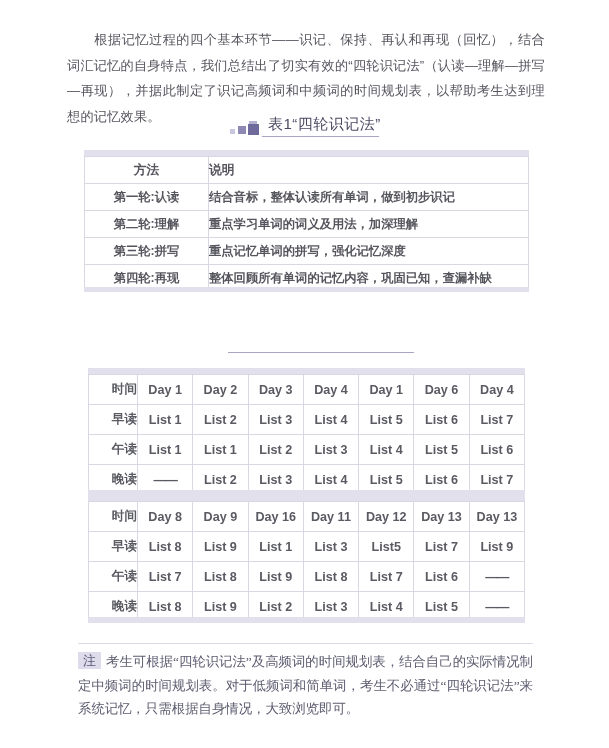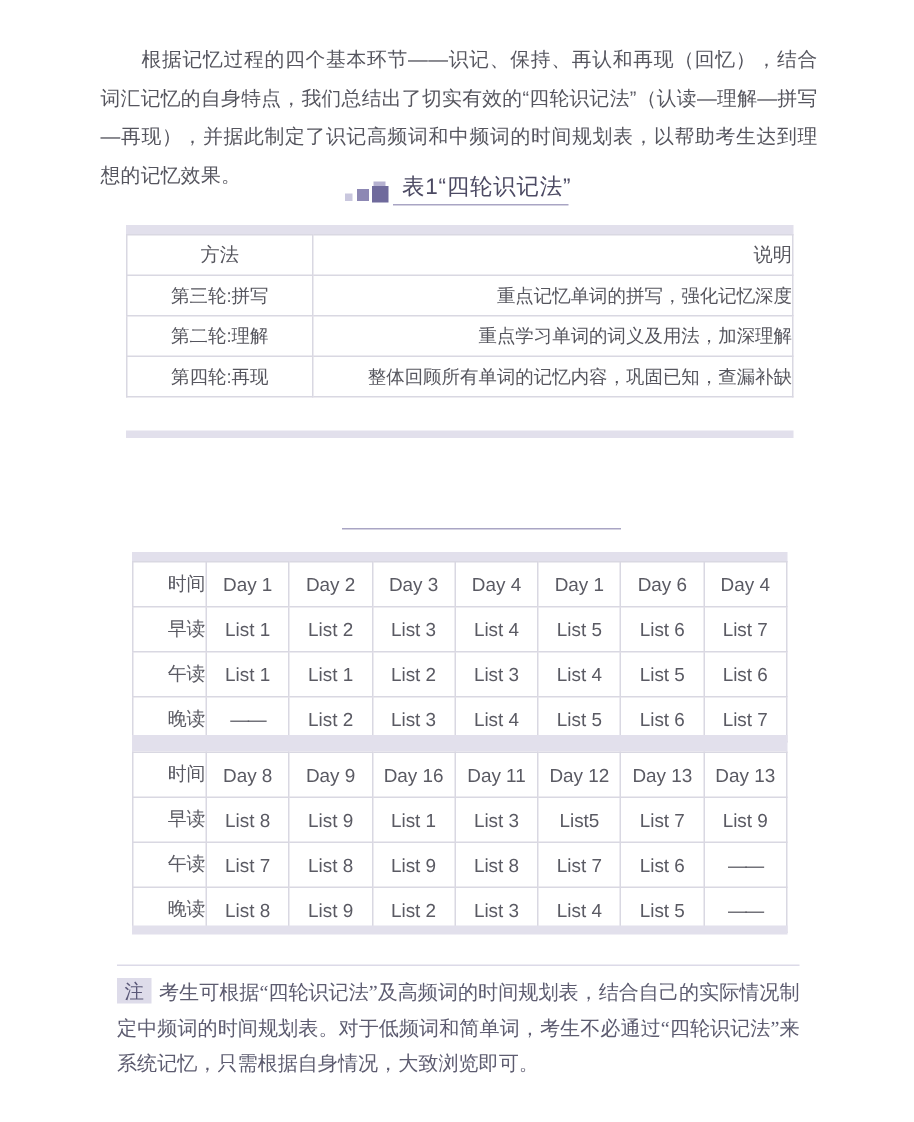--- a/index.html
+++ b/index.html
@@ -67,20 +67,21 @@
     position: absolute;
     height: 1px;
     background: #a9a5c4;
   }
 
   
   .tbl-wrap {
     position: absolute;
     background: #ffffff;
     box-sizing: border-box;
+    font-weight: bold;
   }
   .tbl-shadow {
     position: absolute;
     background: #e2e0ec;
   }
   table.doc {
     border-collapse: collapse;
     width: 100%;
     table-layout: fixed;
     background: #fff;
@@ -90,21 +91,21 @@
     text-align: center;
     color: #55555d;
     font-size: 12px;
     padding: 0;
     background: #fff;
     white-space: nowrap;
   }
   table.doc.t1 td { height: 26px; font-size: 12.3px; }
   table.doc.t1 td.hd { font-size: 12.8px; }
   table.doc.t1 td.method { width: 123px; }
-  table.doc.t1 td.desc { text-align: right; }
+  table.doc.t1 td.desc { text-align: left; }
 
   table.doc.t2 td { height: 29px; font-size: 12.6px; color: #5a5a63; }
   table.doc.t2 td.rowhd { width: 48px; text-align: right; }
 
   .dash { letter-spacing: -1px; }
 
   
   .note {
     position: absolute;
     left: 78px;
@@ -156,26 +157,30 @@
 
   <div class="tbl-shadow" style="left:84px; top:150px; width:445px; height:6px;"></div>
   <div class="tbl-wrap" style="left:84px; top:156px; width:445px;">
     <table class="doc t1">
       <tbody id="t1-body">
           <tr>
             <td class="hd method">方法</td>
             <td class="hd desc">说明</td>
           </tr>
           <tr>
+            <td class="method">第一轮:认读</td>
+            <td class="desc">结合音标，整体认读所有单词，做到初步识记</td>
+          </tr>
+          <tr>
+            <td class="method">第二轮:理解</td>
+            <td class="desc">重点学习单词的词义及用法，加深理解</td>
+          </tr>
+          <tr>
             <td class="method">第三轮:拼写</td>
             <td class="desc">重点记忆单词的拼写，强化记忆深度</td>
-          </tr>
-          <tr>
-            <td class="method">第二轮:理解</td>
-            <td class="desc">重点学习单词的词义及用法，加深理解</td>
           </tr>
           <tr>
             <td class="method">第四轮:再现</td>
             <td class="desc">整体回顾所有单词的记忆内容，巩固已知，查漏补缺</td>
           </tr>
         </tbody>
     </table>
   </div>
   <div class="tbl-shadow" style="left:84px; top:287px; width:445px; height:5px;"></div>
 

